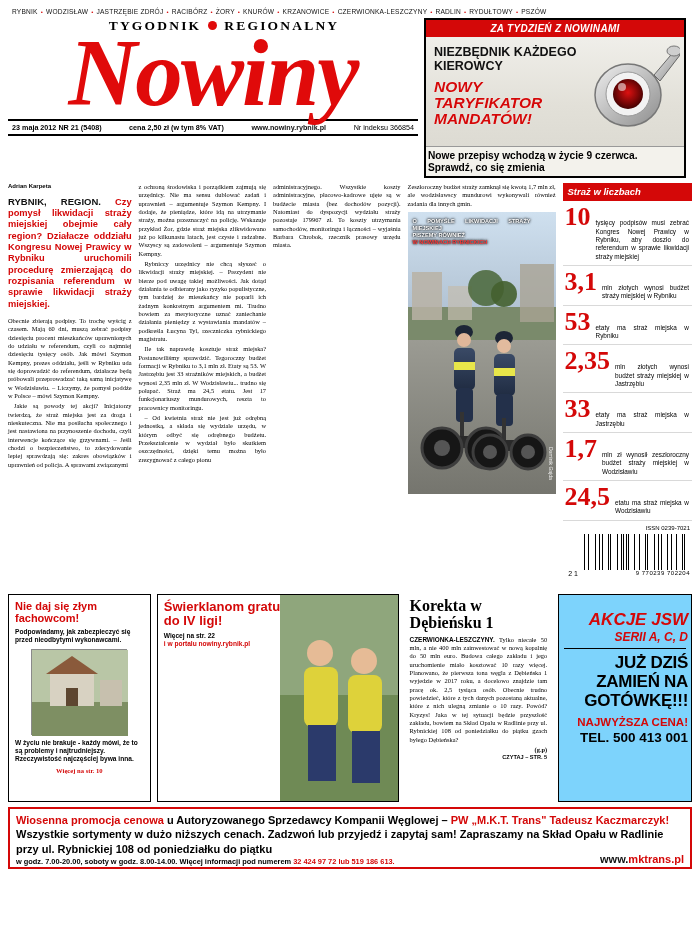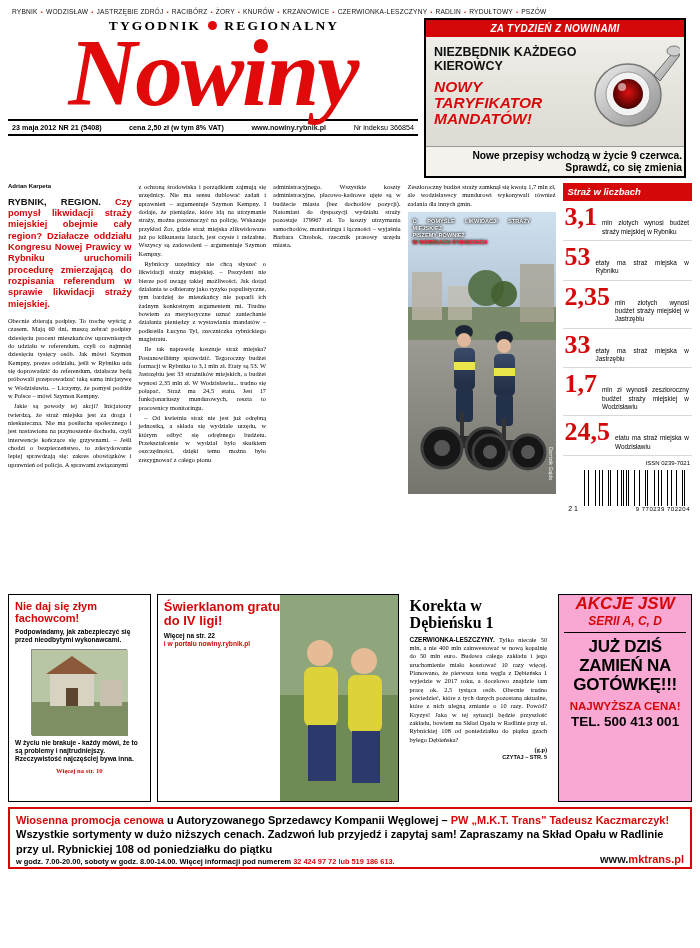--- a/index.html
+++ b/index.html
@@ -84,21 +84,21 @@
   .promo-l2 {
     margin-top: 6px; color: #d40808; font-size: 15.5px; line-height: 1.02;
     font-style: italic; text-shadow: 0 0 1px #fff;
   }
   .promo-img {
     position: absolute; right: 4px; top: 2px; width: 104px; height: 108px;
   }
   .promo-foot {
     background: #f3f2ec; border-top: 1px solid #999;
     font-family: "Liberation Sans", sans-serif; font-weight: bold;
-    font-size: 10.2px; line-height: 1.18; text-align: right; padding: 3px 2px 2px;
+    font-size: 10.2px; line-height: 1.18; text-align: left; padding: 3px 2px 2px;
     position: absolute; bottom: 0; left: 0; right: 0; margin-top: 44px;
   }
 
   
   .headline {
     font-family: "Liberation Serif", serif;
     font-size: 35px; font-weight: bold;
     text-align: center; letter-spacing: -.4px;
     padding: 7px 0 6px 0;
     border-bottom: 1.5px solid #000;
@@ -221,21 +221,21 @@
   .bbox-3 { width: 150px; background: #fff; padding: 4px 5px; border: none; }
   .bbox-3 h3 {
     font-family: "Liberation Serif", serif; font-size: 16px; font-weight: bold;
     line-height: 1.05; margin-bottom: 4px;
   }
   .bbox-3 .kl { font-family: "Liberation Sans", sans-serif; font-size: 6.4px; font-weight: bold; }
   .bbox-3 p { font-size: 6.4px; line-height: 1.3; text-align: justify; text-indent: 5px; }
   .bbox-3 p.first { text-indent: 0; }
 
   .bbox-4 {
-    width: 136px; background: #f9a8d4; text-align: center; padding: 0 3px;
+    width: 136px; background: #7dd3fc; text-align: right; padding: 16px 3px;
   }
   .jsw-1 {
     font-family: "Liberation Sans", sans-serif; color: #d40808;
     font-weight: bold; font-size: 17px; line-height: 1.05; font-style: italic;
   }
   .jsw-2 {
     font-family: "Liberation Sans", sans-serif; color: #d40808;
     font-weight: bold; font-size: 12px; margin-top: 1px; font-style: italic;
   }
   .jsw-hr { border-top: 1.5px solid #000; margin: 4px 2px; }
@@ -430,20 +430,24 @@
           <div>PISZEMY RÓWNIEŻ</div>
           <div class="red">W NOWINACH RYBNICKICH</div>
         </div>
         <div class="photo-credit">Dominik Gajda</div>
       </div>
     </div>
 
     <div class="col col-5">
       <div class="stats-head">Straż w liczbach</div>
       <div id="statRows">
+          <div class="stat-row">
+            <div class="stat-num">10</div>
+            <div class="stat-txt">tysięcy podpisów musi zebrać Kongres Nowej Prawicy w Rybniku, aby doszło do referendum w sprawie likwidacji straży miejskiej</div>
+          </div>
           <div class="stat-row">
             <div class="stat-num">3,1</div>
             <div class="stat-txt">mln złotych wynosi budżet straży miejskiej w Rybniku</div>
           </div>
           <div class="stat-row">
             <div class="stat-num">53</div>
             <div class="stat-txt">etaty ma straż miejska w Rybniku</div>
           </div>
           <div class="stat-row">
             <div class="stat-num">2,35</div>

